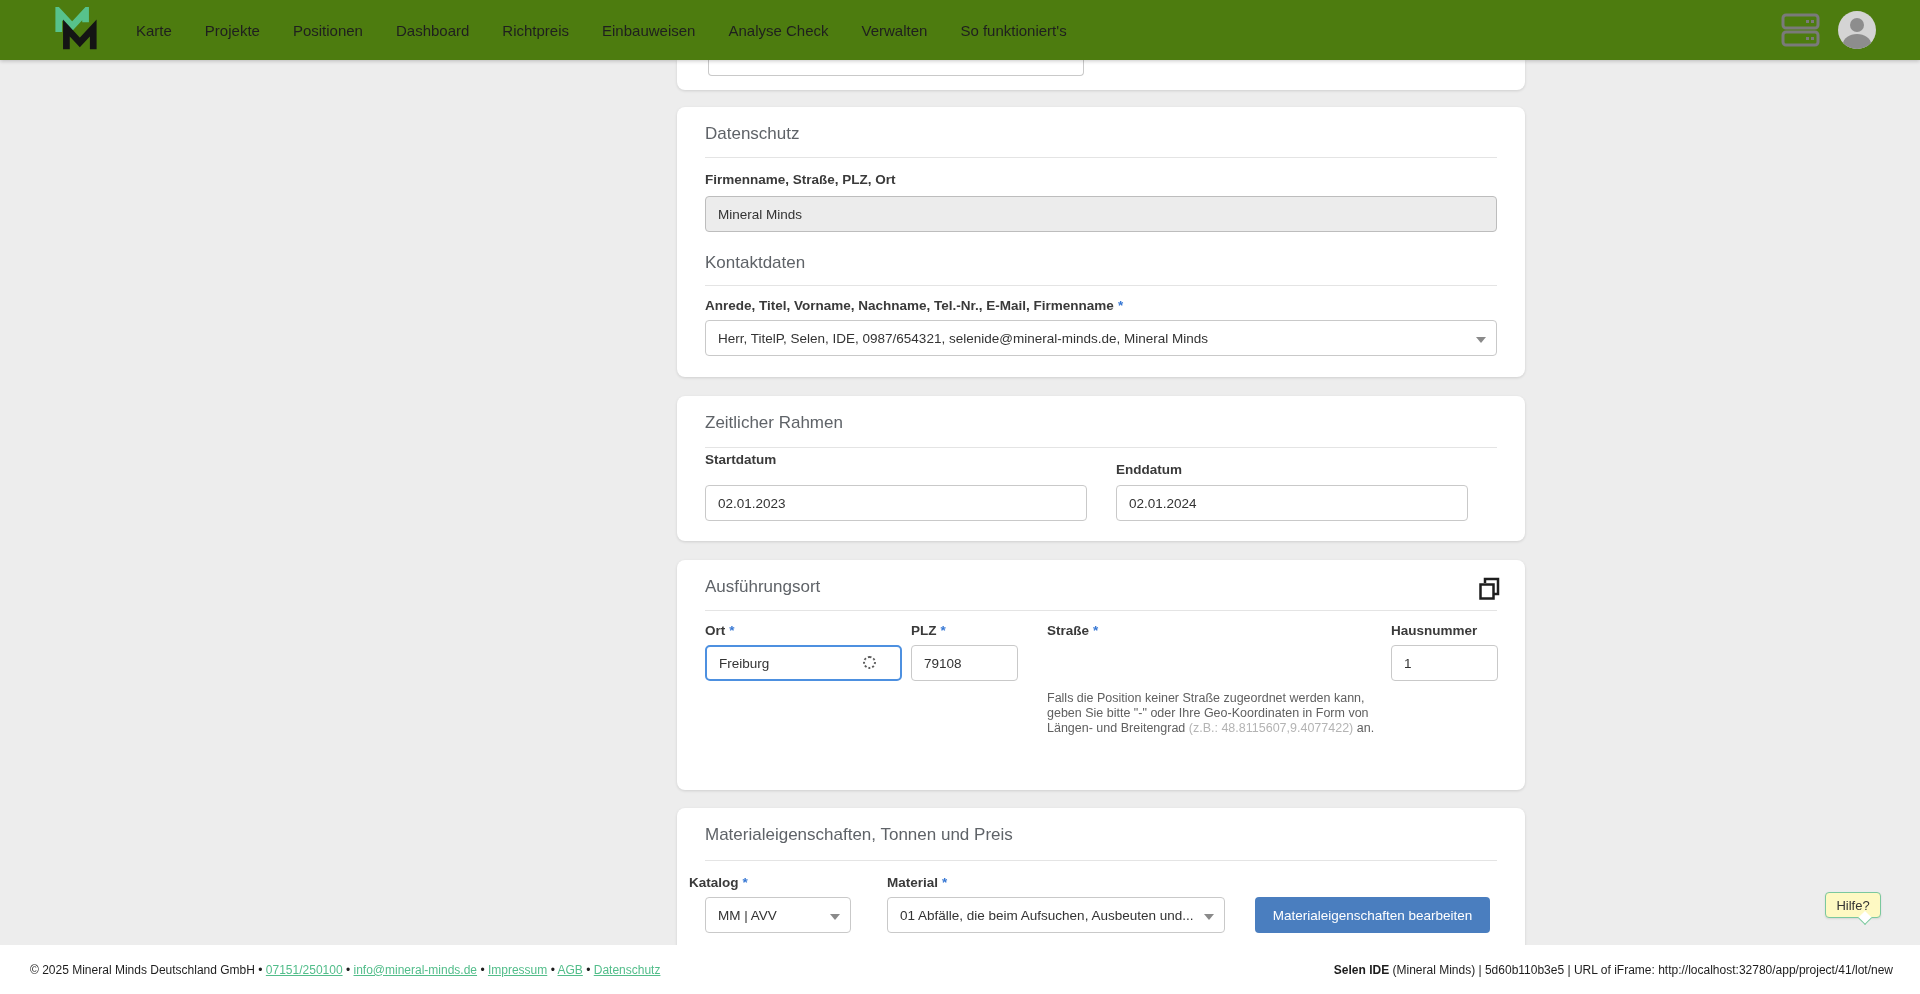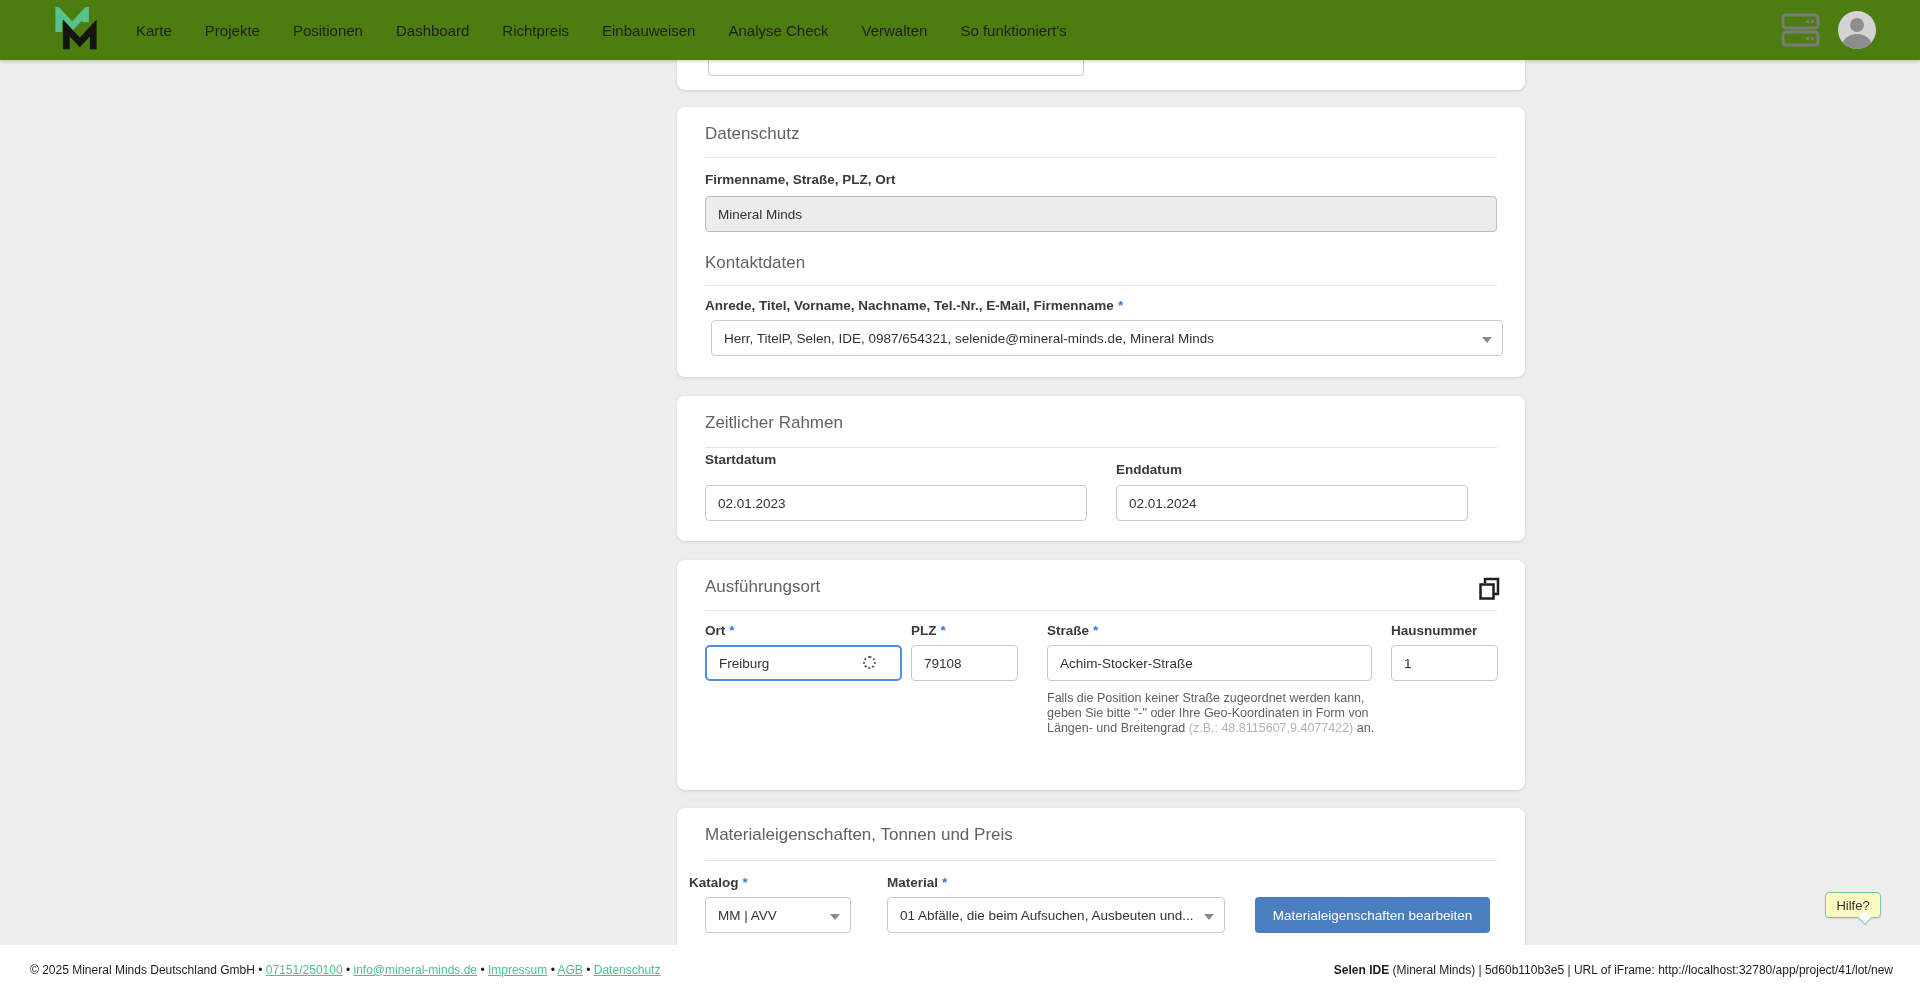--- a/index.html
+++ b/index.html
@@ -143,21 +143,21 @@
   <div class="section-title" style="top:17px;">Datenschutz</div>
   <div class="divider" style="top:50px;"></div>
   <div class="field-label" style="left:28px; top:65px;">Firmenname, Straße, PLZ, Ort</div>
   <input class="text-input disabled-input" readonly="" style="left: 28px; top: 89px; width: 792px;" value="Mineral Minds">
 
   <div class="section-title" style="top:146px;">Kontaktdaten</div>
   <div class="divider" style="top:178px;"></div>
   <div class="field-label" style="left:28px; top:191px;">
     <span>Anrede, Titel, Vorname, Nachname, Tel.-Nr., E-Mail, Firmenname</span><span class="req">*</span>
   </div>
-  <div class="select-box" style="left:34px; top:213px; width:792px;">
+  <div class="select-box" style="left:28px; top:213px; width:792px;">
     <span class="val">Herr, TitelP, Selen, IDE, 0987/654321, selenide@mineral-minds.de, Mineral Minds</span>
     <span class="chevron"></span>
   </div>
 </div>
 
 <div class="card" style="top:396px; height:145px;">
   <div class="section-title" style="top:17px;">Zeitlicher Rahmen</div>
   <div class="divider" style="top:51px;"></div>
   <div class="field-label" style="left:28px; top:56px;">Startdatum</div>
   <input class="text-input" style="left: 28px; top: 89px; width: 382px;" value="02.01.2023">
@@ -182,21 +182,20 @@
   </div>
 
   <div class="field-label" style="left:234px; top:63px;">
     <span>PLZ</span><span class="req">*</span>
   </div>
   <input class="text-input" style="left: 234px; top: 85px; width: 107px;" value="79108">
 
   <div class="field-label" style="left:370px; top:63px;">
     <span>Straße</span><span class="req">*</span>
   </div>
-  <input class="text-input" style="left: 370px; top: 85px; width: 325px;" value="Achim-Stocker-Straße">
   <div class="help-text" style="left:370px; top:131px; width:335px;">
     <span>Falls die Position keiner Straße zugeordnet werden kann, geben Sie bitte "-" oder Ihre Geo-Koordinaten in Form von Längen- und Breitengrad </span><span class="faded">(z.B.: 48.8115607,9.4077422)</span><span> an.</span>
   </div>
 
   <div class="field-label" style="left:714px; top:63px;">Hausnummer</div>
   <input class="text-input" style="left: 714px; top: 85px; width: 107px;" value="1">
 </div>
 
 <div class="card" style="top:808px; height:186px;">
   <div class="section-title" style="top:17px;">Materialeigenschaften, Tonnen und Preis</div>

